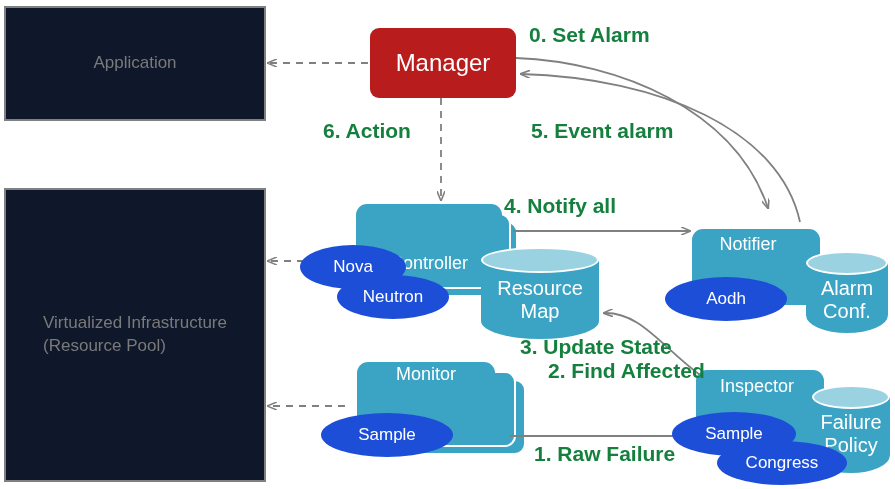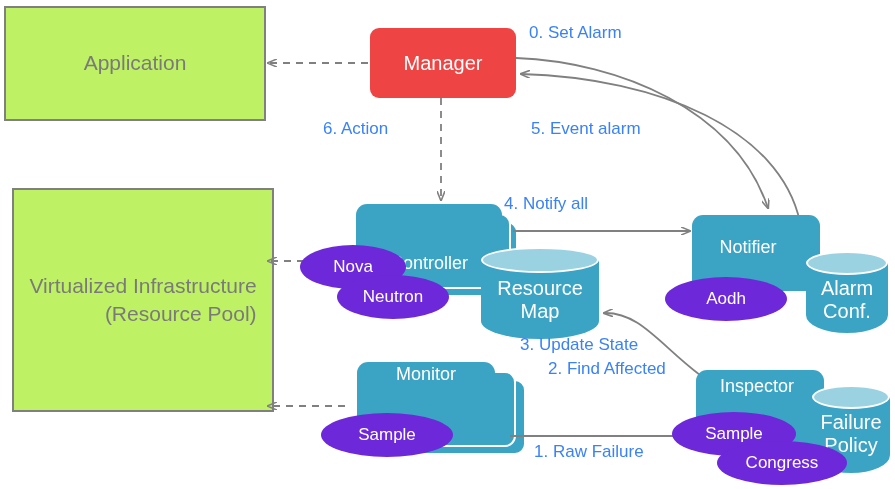--- a/index.html
+++ b/index.html
@@ -12,42 +12,42 @@
     width: 895px;
     height: 489px;
     background: #ffffff;
     font-family: "Liberation Sans", sans-serif;
     overflow: hidden;
   }
   
   .plain-box {
     position: absolute;
     border: 2px solid #808080;
-    background: #bef264;
-    box-sizing: border-box;
-    display: flex;
-    align-items: center;
-    justify-content: center;
-    text-align: right;
+    background: #0f172a;
+    box-sizing: border-box;
+    display: flex;
+    align-items: center;
+    justify-content: center;
+    text-align: left;
     color: #7a7a7a;
-    font-size: 21px;
+    font-size: 17px;
     line-height: 1.35;
     white-space: pre-line;
   }
   
   .grey-box {
     position: absolute;
-    background: #ef4444;
+    background: #b91c1c;
     border-radius: 9px;
     box-sizing: border-box;
     display: flex;
     align-items: center;
     justify-content: center;
     color: #ffffff;
-    font-size: 20px;
+    font-size: 24px;
   }
   
   .blue-box {
     position: absolute;
     background: #3ba4c4;
     border-radius: 11px;
     box-sizing: border-box;
     display: flex;
     align-items: center;
     justify-content: center;
@@ -56,21 +56,21 @@
   }
   .blue-box.stack-back {
     border: 2px solid #ffffff;
   }
   .blue-box.front {
     z-index: 6;
   }
   
   .oval {
     position: absolute;
-    background: #6d28d9;
+    background: #1d4ed8;
     border-radius: 50%;
     display: flex;
     align-items: center;
     justify-content: center;
     color: #ffffff;
     font-size: 17px;
     z-index: 12;
   }
   
   .cyl {
@@ -99,24 +99,25 @@
     text-align: center;
     color: #ffffff;
     font-size: 20px;
     line-height: 1.15;
     white-space: pre-line;
     z-index: 3;
   }
   
   .lbl {
     position: absolute;
-    color: #3b82f6;
-    font-size: 17px;
+    color: #15803d;
+    font-size: 21px;
     white-space: nowrap;
     z-index: 14;
+    font-weight: bold;
   }
   svg.underlay {
     position: absolute;
     left: 0; top: 0;
     width: 895px;
     height: 489px;
     pointer-events: none;
     z-index: 2;
   }
 </style>
@@ -146,21 +147,21 @@
 
     <path d="M368,63 L268,63" fill="none" stroke="#808080" stroke-width="1.8" stroke-dasharray="7,6" marker-end="url(#ah)"></path>
 
     <path d="M330,261 L268,261" fill="none" stroke="#808080" stroke-width="1.8" stroke-dasharray="7,6" marker-end="url(#ah)"></path>
 
     <path d="M345,406 L268,406" fill="none" stroke="#808080" stroke-width="1.8" stroke-dasharray="7,6" marker-end="url(#ah)"></path>
   </svg>
 
   <div class="plain-box" style="left:4px; top:6px; width:262px; height:115px;">Application</div>
 
-  <div class="plain-box" style="left:12px; top:188px; width:262px; height:224px;">Virtualized  Infrastructure
+  <div class="plain-box" style="left:4px; top:188px; width:262px; height:294px;">Virtualized  Infrastructure
 (Resource Pool)</div>
 
   <div class="grey-box" style="left:370px; top:28px; width:146px; height:70px;">Manager</div>
 
   <div class="blue-box stack-back" style="left:372px; top:221px; width:146px; height:76px;"></div>
   <div class="blue-box stack-back" style="left:365px; top:213px; width:146px; height:76px;"></div>
   <div class="blue-box front" style="left:356px; top:204px; width:146px; height:76px;
        align-items:flex-end; padding-bottom:6px;">Controller</div>
 
   <div class="cyl" style="left:481px; top:247px; width:118px; height:92px;">
@@ -173,22 +174,22 @@
   <div class="oval" style="left:300px; top:245px; width:106px; height:44px;">Nova</div>
   <div class="oval" style="left:337px; top:275px; width:112px; height:44px;">Neutron</div>
 
   <div class="blue-box stack-back" style="left:388px; top:379px; width:138px; height:76px;"></div>
   <div class="blue-box stack-back" style="left:378px; top:371px; width:138px; height:76px;"></div>
   <div class="blue-box front" style="left:357px; top:362px; width:138px; height:76px;
        align-items:flex-start; padding-top:2px;">Monitor</div>
 
   <div class="oval" style="left:321px; top:413px; width:132px; height:44px;">Sample</div>
 
-  <div class="blue-box front" style="left:692px; top:215px; width:128px; height:76px;
-       align-items:flex-start; padding-top:22px; padding-right:16px;">Notifier</div>
+  <div class="blue-box front" style="left:692px; top:229px; width:128px; height:76px;
+       align-items:flex-start; padding-top:5px; padding-right:16px;">Notifier</div>
 
   <div class="cyl" style="left:806px; top:251px; width:82px; height:82px;">
     <div class="body" style="top:12px; height:70px;"></div>
     <div class="top" style="top:0; height:24px;"></div>
     <div class="cap-label" style="top:26px;">Alarm
 Conf.</div>
   </div>
 
   <div class="oval" style="left:665px; top:277px; width:122px; height:44px;">Aodh</div>
 

